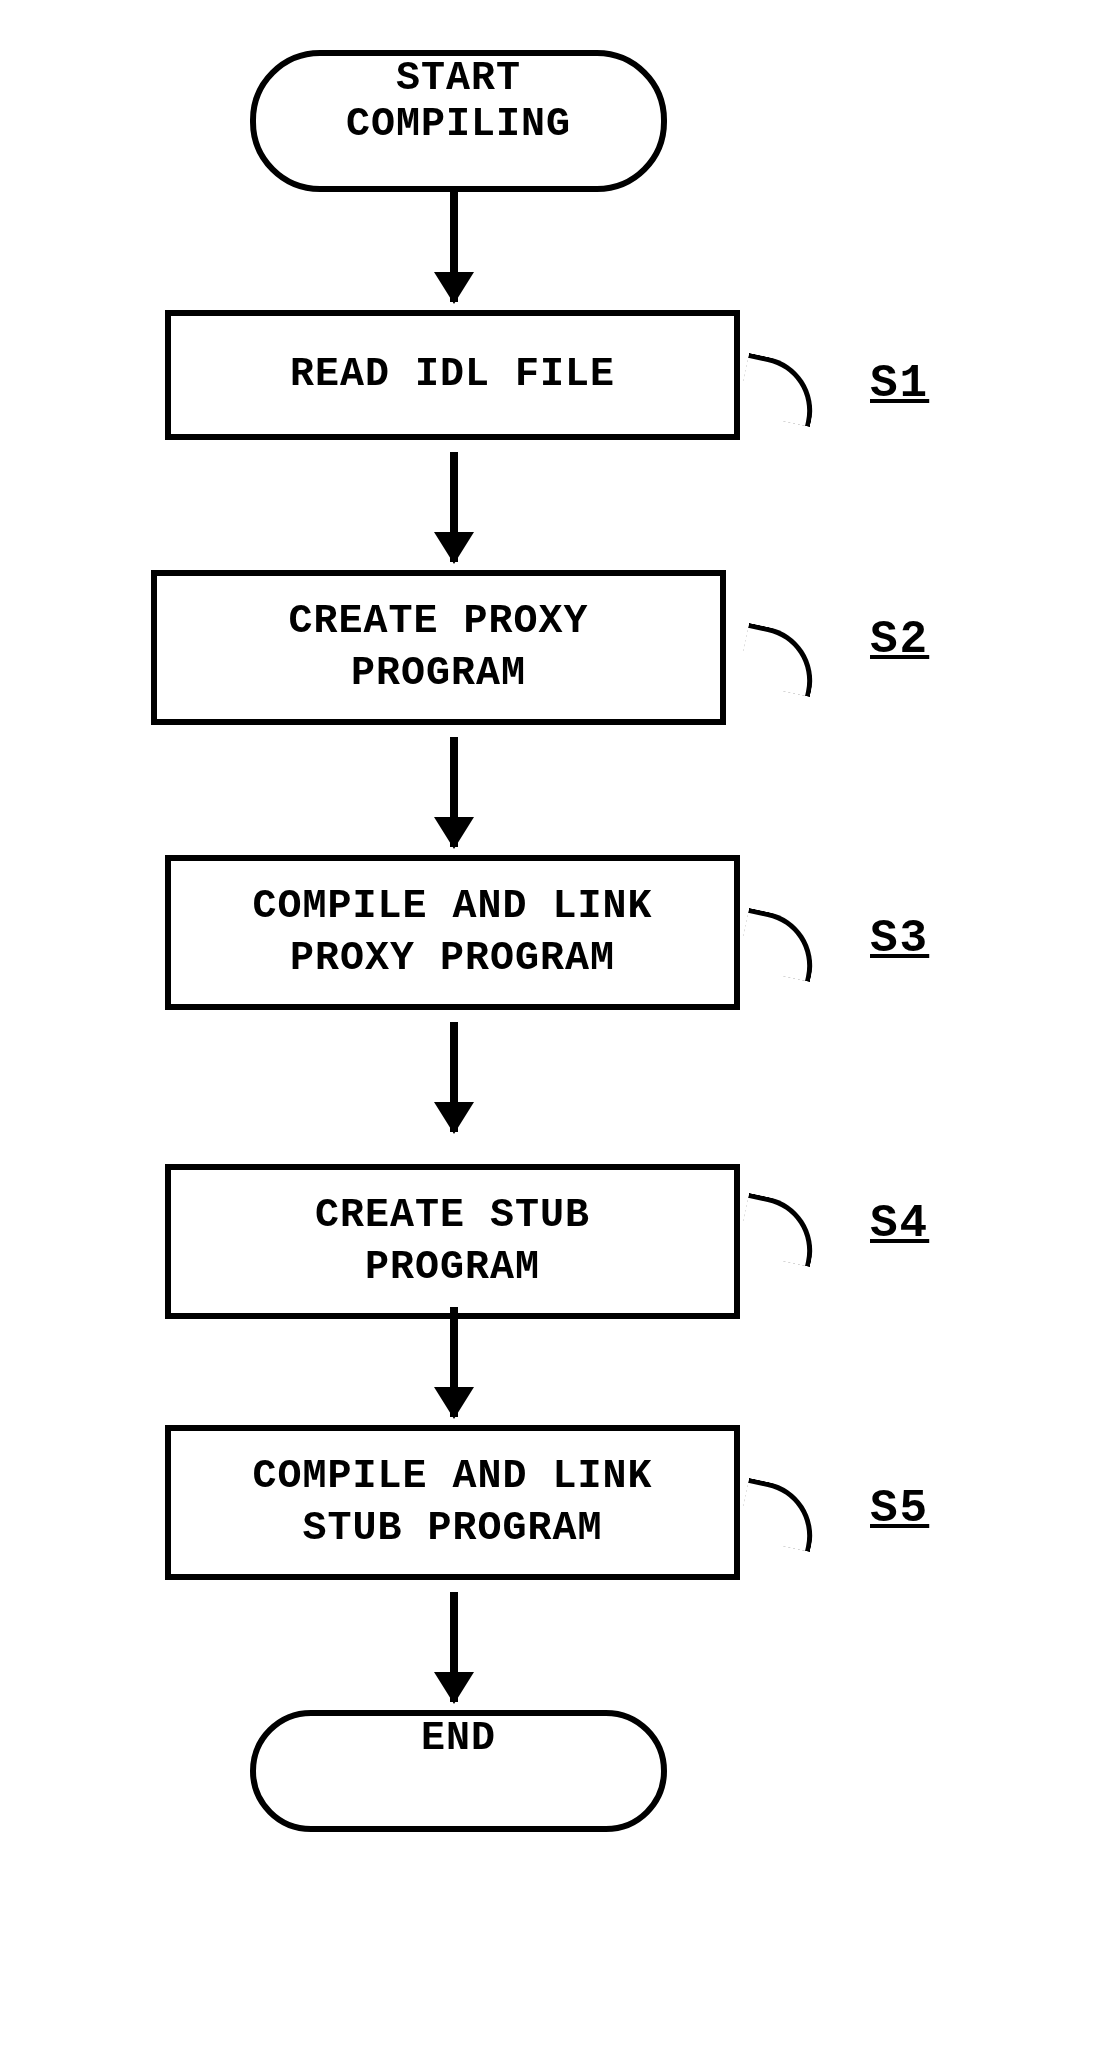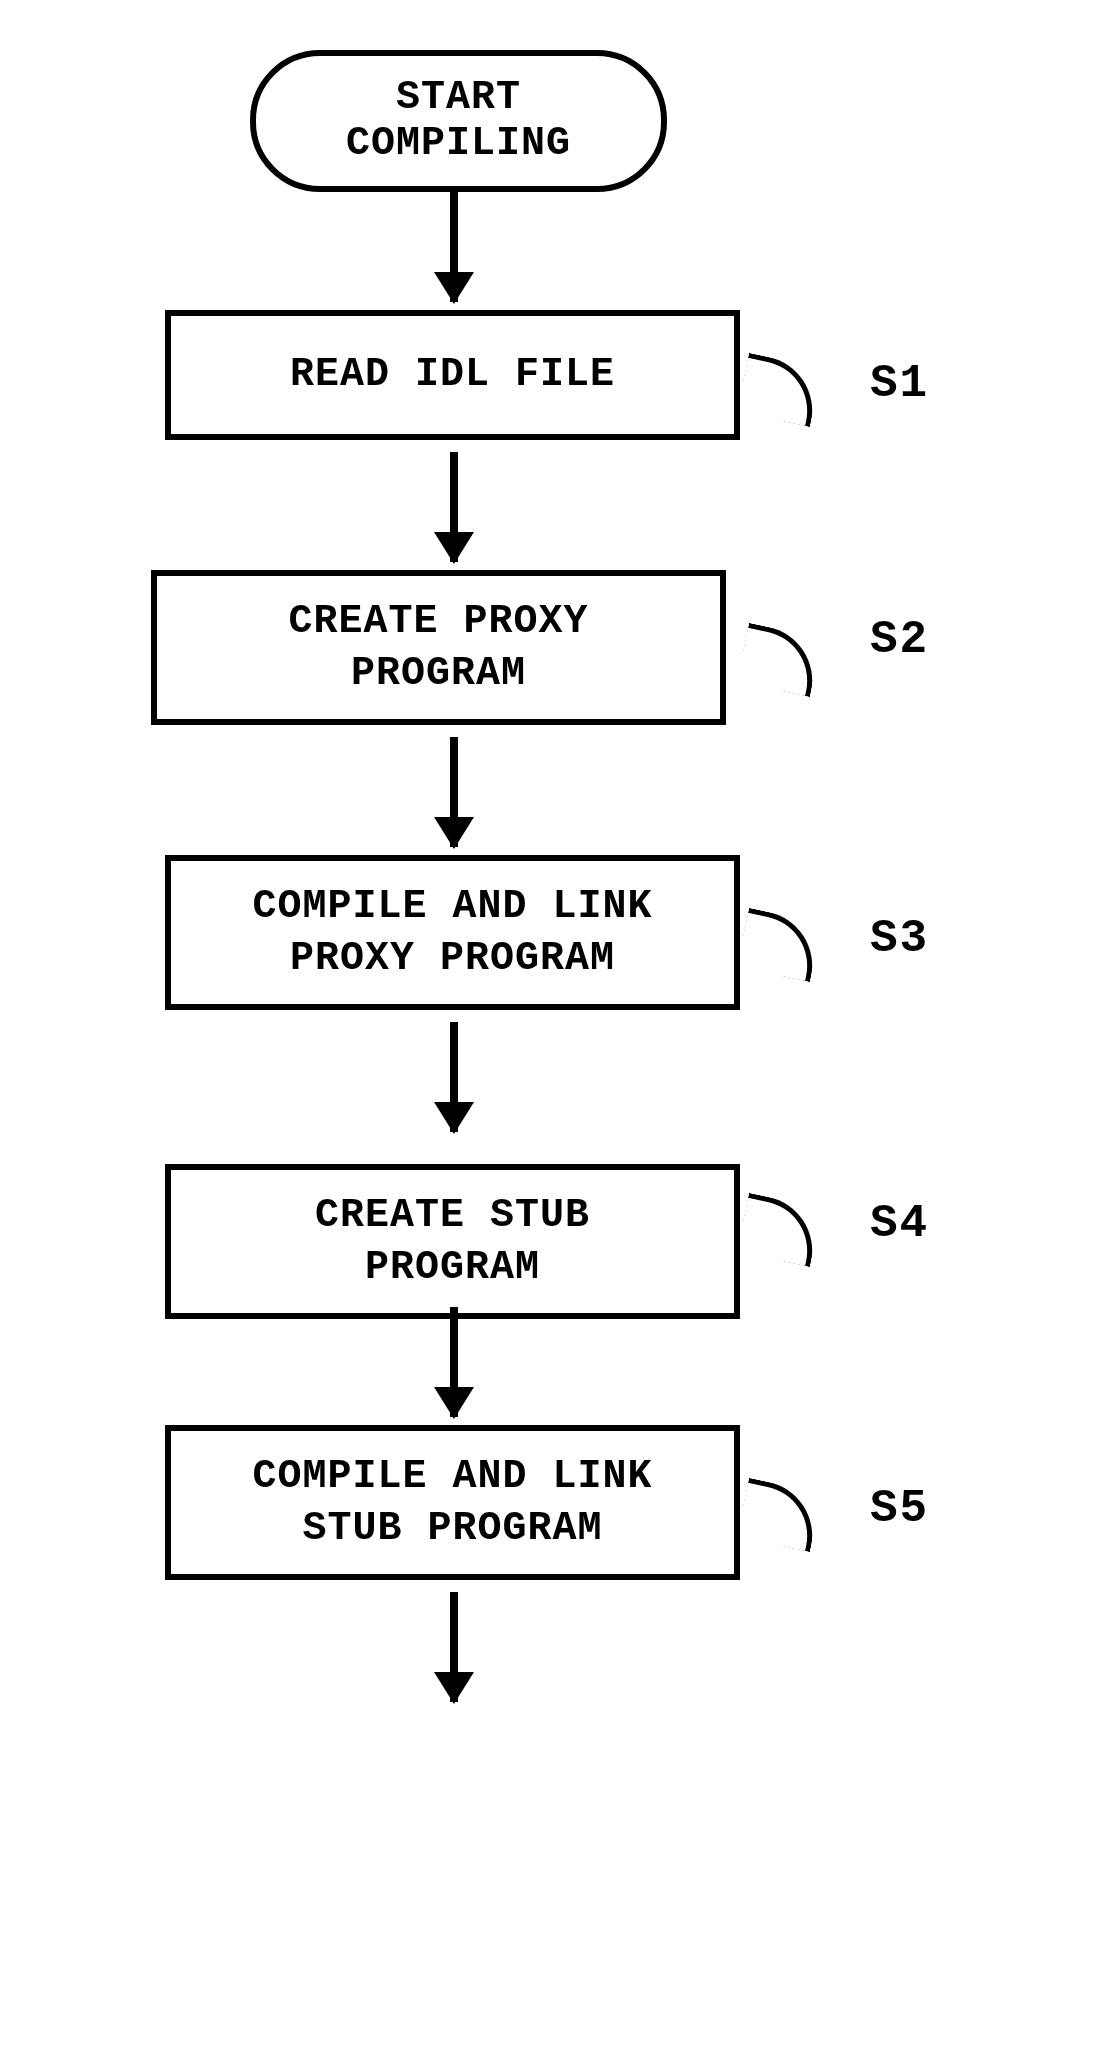--- a/index.html
+++ b/index.html
@@ -15,21 +15,21 @@
     position: relative;
     width: 1112px;
     height: 2053px;
   }
   .terminator {
     position: absolute;
     border: 6px solid #000;
     border-radius: 70px;
     background: #fff;
     display: flex;
-    align-items: center;
+    align-items: flex-start;
     justify-content: center;
     text-align: center;
     font-size: 40px;
     line-height: 1.15;
     letter-spacing: 1px;
   }
   .process {
     position: absolute;
     border: 6px solid #000;
     background: #fff;
@@ -58,20 +58,21 @@
     height: 0;
     border-left: 20px solid transparent;
     border-right: 20px solid transparent;
     border-top: 32px solid #000;
   }
   .step-label {
     position: absolute;
     font-size: 46px;
     font-weight: 900;
     letter-spacing: 2px;
+    text-decoration: underline;
   }
   .connector {
     position: absolute;
     border-top: 5px solid #000;
     border-right: 5px solid #000;
     width: 70px;
     height: 55px;
     border-top-right-radius: 55px;
     transform: rotate(12deg);
   }
@@ -135,14 +136,17 @@
     <div>
       <span>COMPILE AND LINK</span><br>
       <span>STUB PROGRAM</span>
     </div>
   </div>
   <div class="connector" style="left:742px; top:1485px;"></div>
   <div class="step-label" style="left:870px; top:1483px;">S5</div>
 
   <div class="arrow" style="left:450px; top:1592px; height:110px;"></div>
 
+  <div class="terminator" style="left:250px; top:1710px; width:405px; height:110px;">
+    <span>END</span>
+  </div>
 
 </div>
 
 </body></html>

